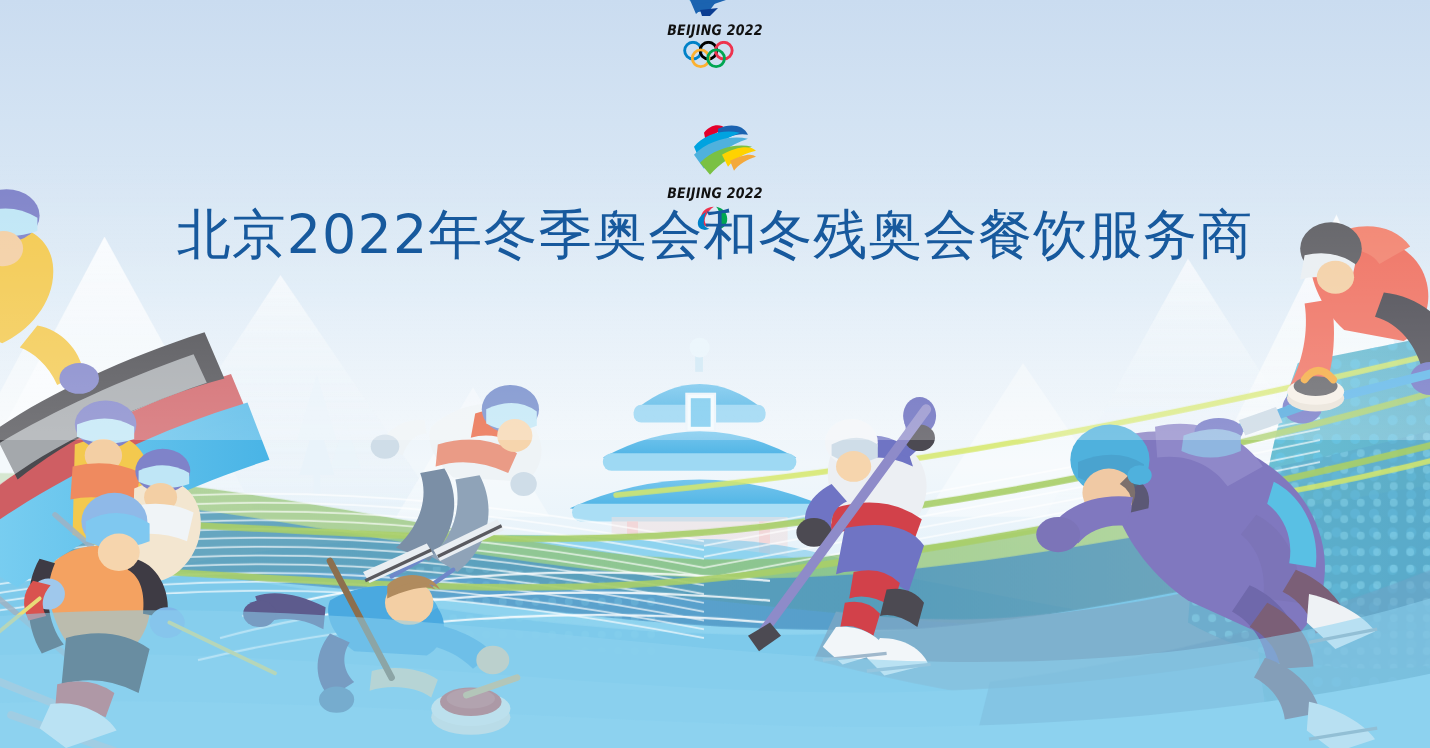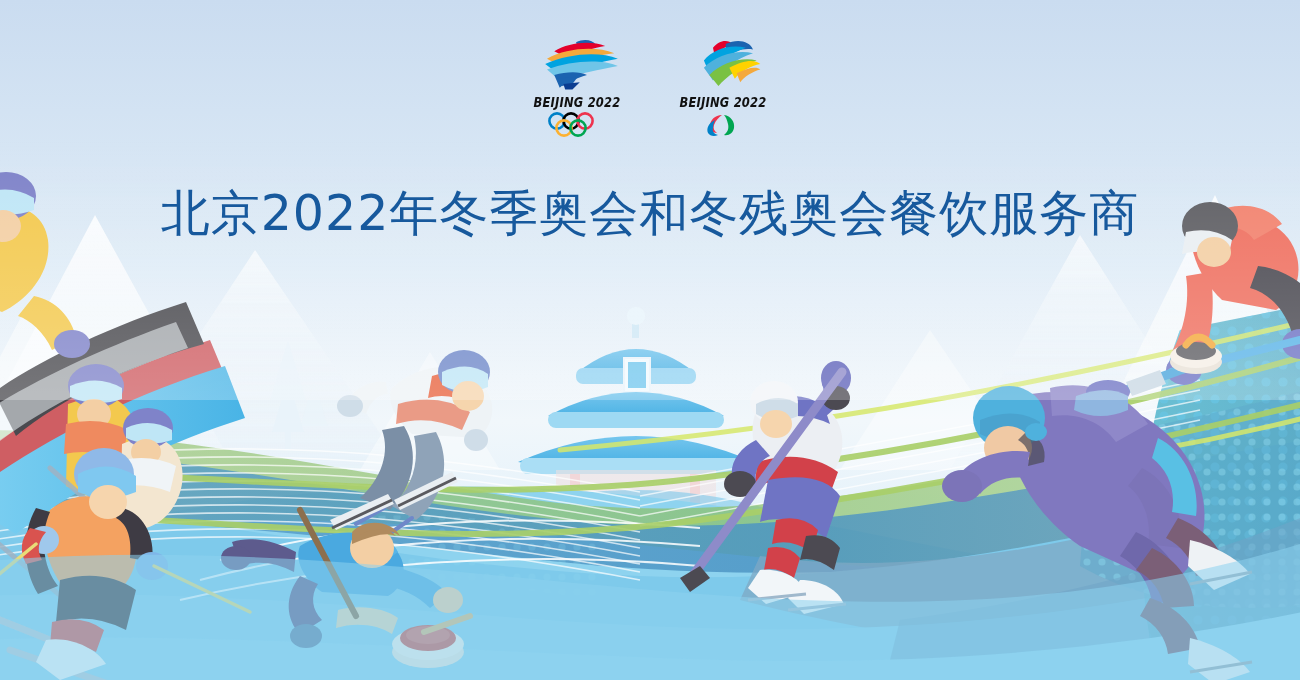--- a/index.html
+++ b/index.html
@@ -7,21 +7,21 @@
 
   #banner{
     position:relative;width:1300px;height:680px;overflow:hidden;
     background:linear-gradient(175deg,#cfe0f2 0%,#d9e7f4 28%,#e4eff8 48%,#eff6fb 62%,#f3f8fc 72%,#e8f3fa 80%,#bfe2f2 88%,#8ccfea 96%,#84ccea 100%);
   }
   #banner *{box-sizing:border-box;}
   .layer{position:absolute;left:0;top:0;width:100%;height:100%;pointer-events:none;}
 
   
   .emblems{position:absolute;left:0;top:32px;width:100%;height:108px;display:flex;
-           justify-content:center;align-items:flex-end;gap:46px;z-index:40;}
+           justify-content:center;align-items:center;gap:46px;z-index:40;flex-direction:column;}
   .emblem{width:100px;height:104px;position:relative;}
   .emblem .mark{width:100%;height:58px;display:block;}
   .emblem .wordmark{
     text-align:center;font-family:"DejaVu Sans",sans-serif;font-weight:700;
     font-size:11.5px;letter-spacing:.2px;color:#111;font-style:italic;
     transform:scaleY(1.15);margin-top:1px;
   }
   .emblem .sym{display:block;margin:3px auto 0;}
 
   

